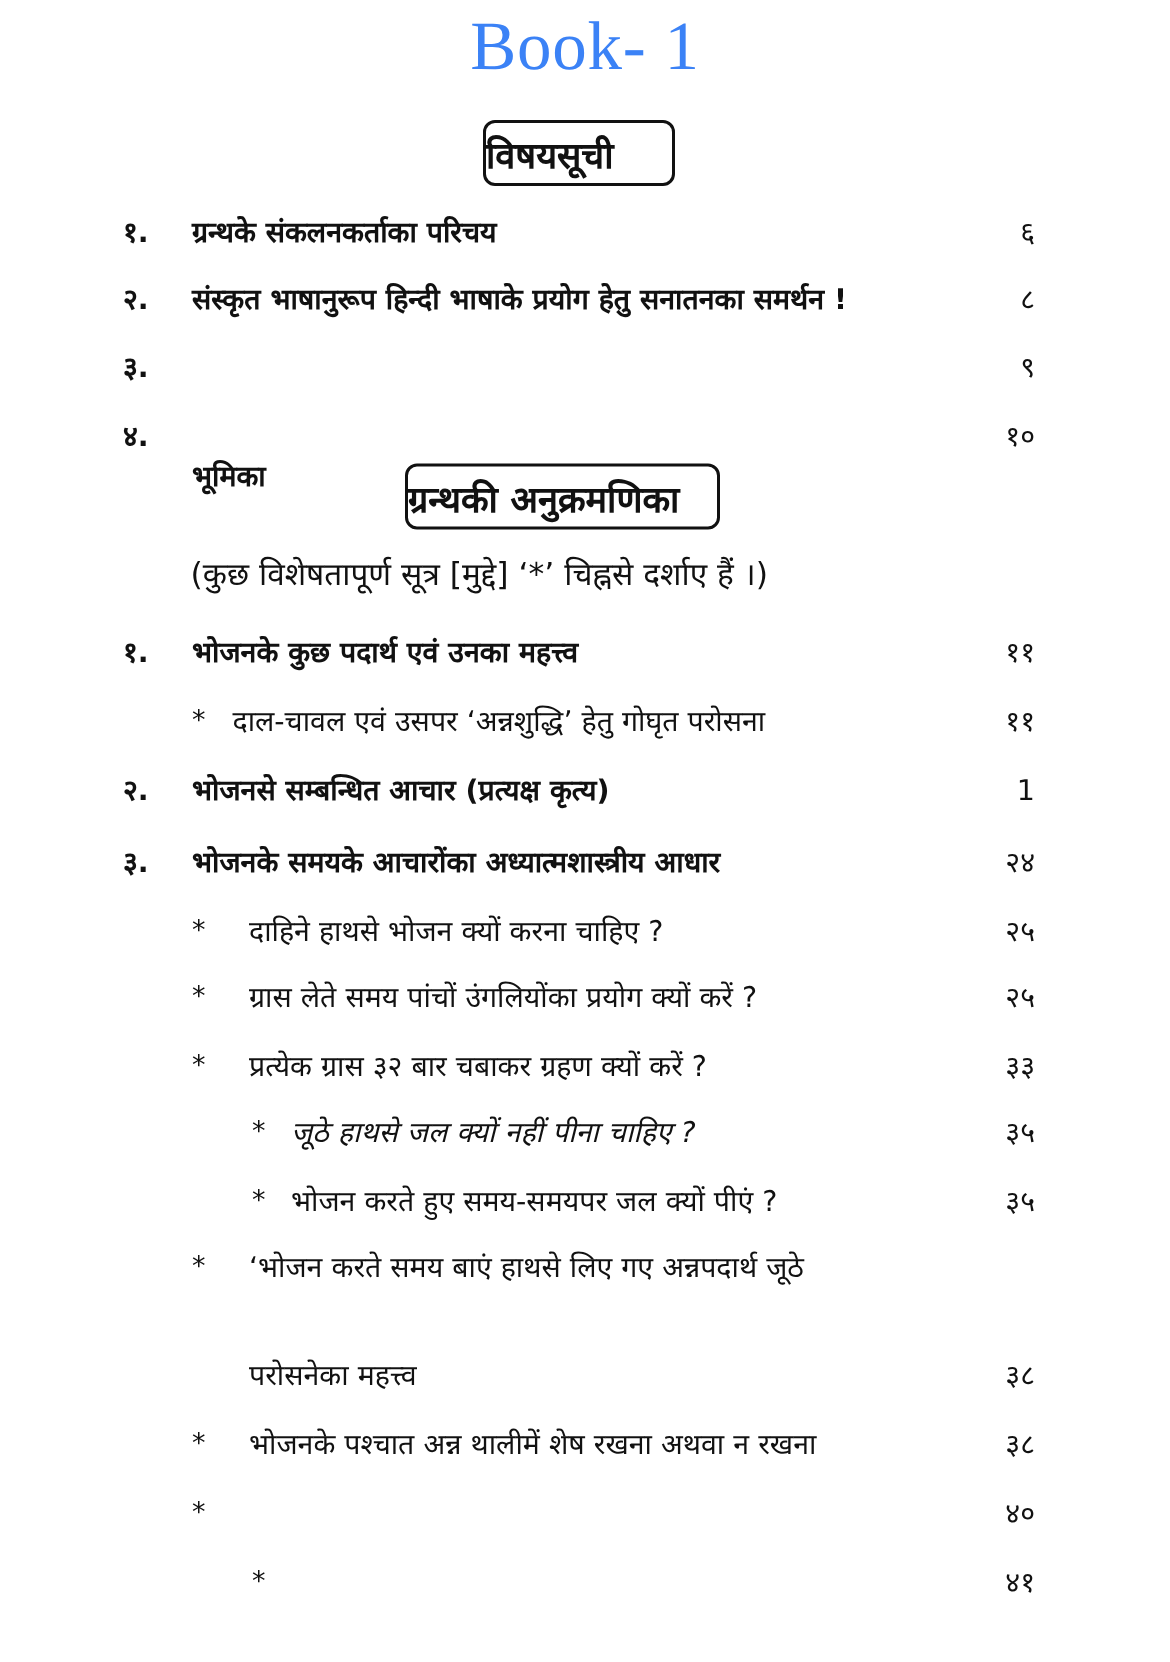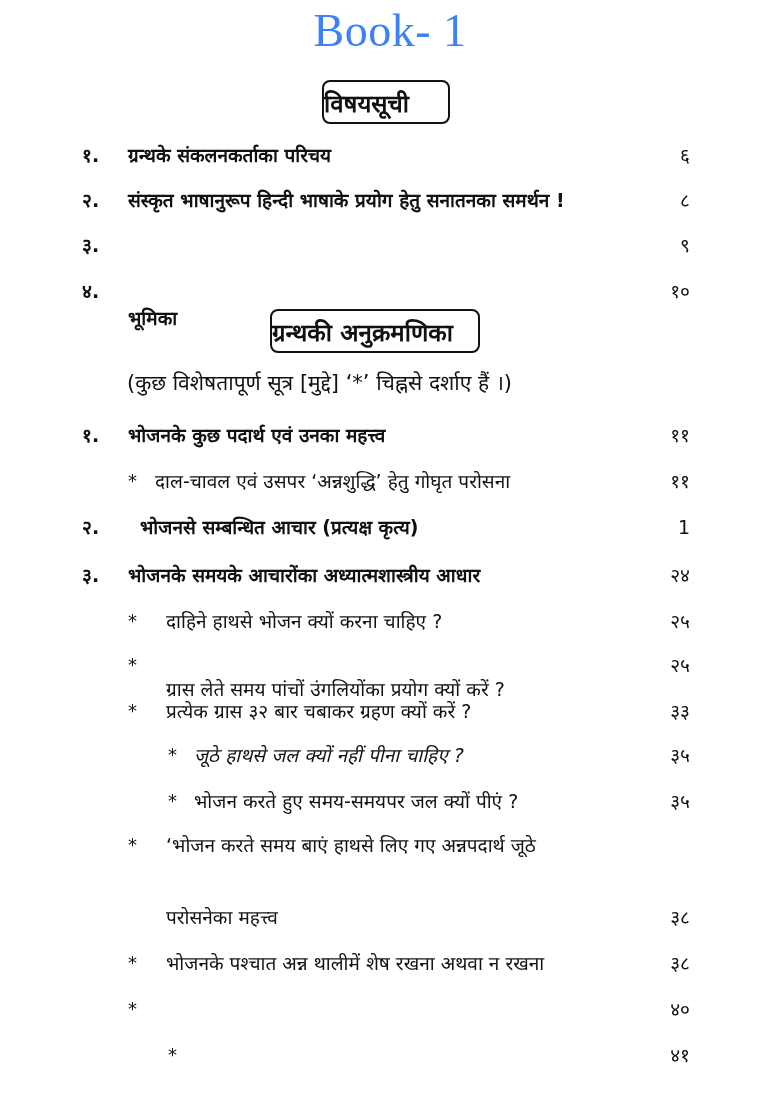--- a/index.html
+++ b/index.html
@@ -59,36 +59,36 @@
   <span class="txt" style="left:128px;">भोजनके कुछ पदार्थ एवं उनका महत्त्व</span>
   <span class="pg">११</span>
 </div>
 <div class="row" style="top:466px;">
   <span class="star" style="left:128px;">*</span>
   <span class="txt" style="left:155px;">दाल-चावल एवं उसपर ‘अन्नशुद्धि’ हेतु गोघृत परोसना</span>
   <span class="pg">११</span>
 </div>
 <div class="row bold" style="top:512px;">
   <span class="num">२.</span>
-  <span class="txt" style="left:140px;">भोजनसे सम्बन्धित आचार (प्रत्यक्ष कृत्य)</span>
+  <span class="txt" style="left:128px;">भोजनसे सम्बन्धित आचार (प्रत्यक्ष कृत्य)</span>
   <span class="pg">1</span>
 </div>
 <div class="row bold" style="top:560px;">
   <span class="num">३.</span>
   <span class="txt" style="left:128px;">भोजनके समयके आचारोंका अध्यात्मशास्त्रीय आधार</span>
   <span class="pg">२४</span>
 </div>
 <div class="row" style="top:606px;">
   <span class="star" style="left:128px;">*</span>
   <span class="txt" style="left:166px;">दाहिने हाथसे भोजन क्यों करना चाहिए ?</span>
   <span class="pg">२५</span>
 </div>
 <div class="row" style="top:650px;">
   <span class="star" style="left:128px;">*</span>
-  <span class="txt" style="left:166px;margin-top:24px;">ग्रास लेते समय पांचों उंगलियोंका प्रयोग क्यों करें ?</span>
+  <span class="txt" style="left:166px;">ग्रास लेते समय पांचों उंगलियोंका प्रयोग क्यों करें ?</span>
   <span class="pg">२५</span>
 </div>
 <div class="row" style="top:696px;">
   <span class="star" style="left:128px;">*</span>
   <span class="txt" style="left:166px;">प्रत्येक ग्रास ३२ बार चबाकर ग्रहण क्यों करें ?</span>
   <span class="pg">३३</span>
 </div>
 <div class="row" style="top:740px;">
   <span class="star" style="left:168px;">*</span>
   <span class="txt" style="left:194px;font-style:italic;">जूठे हाथसे जल क्यों नहीं पीना चाहिए ?</span>

